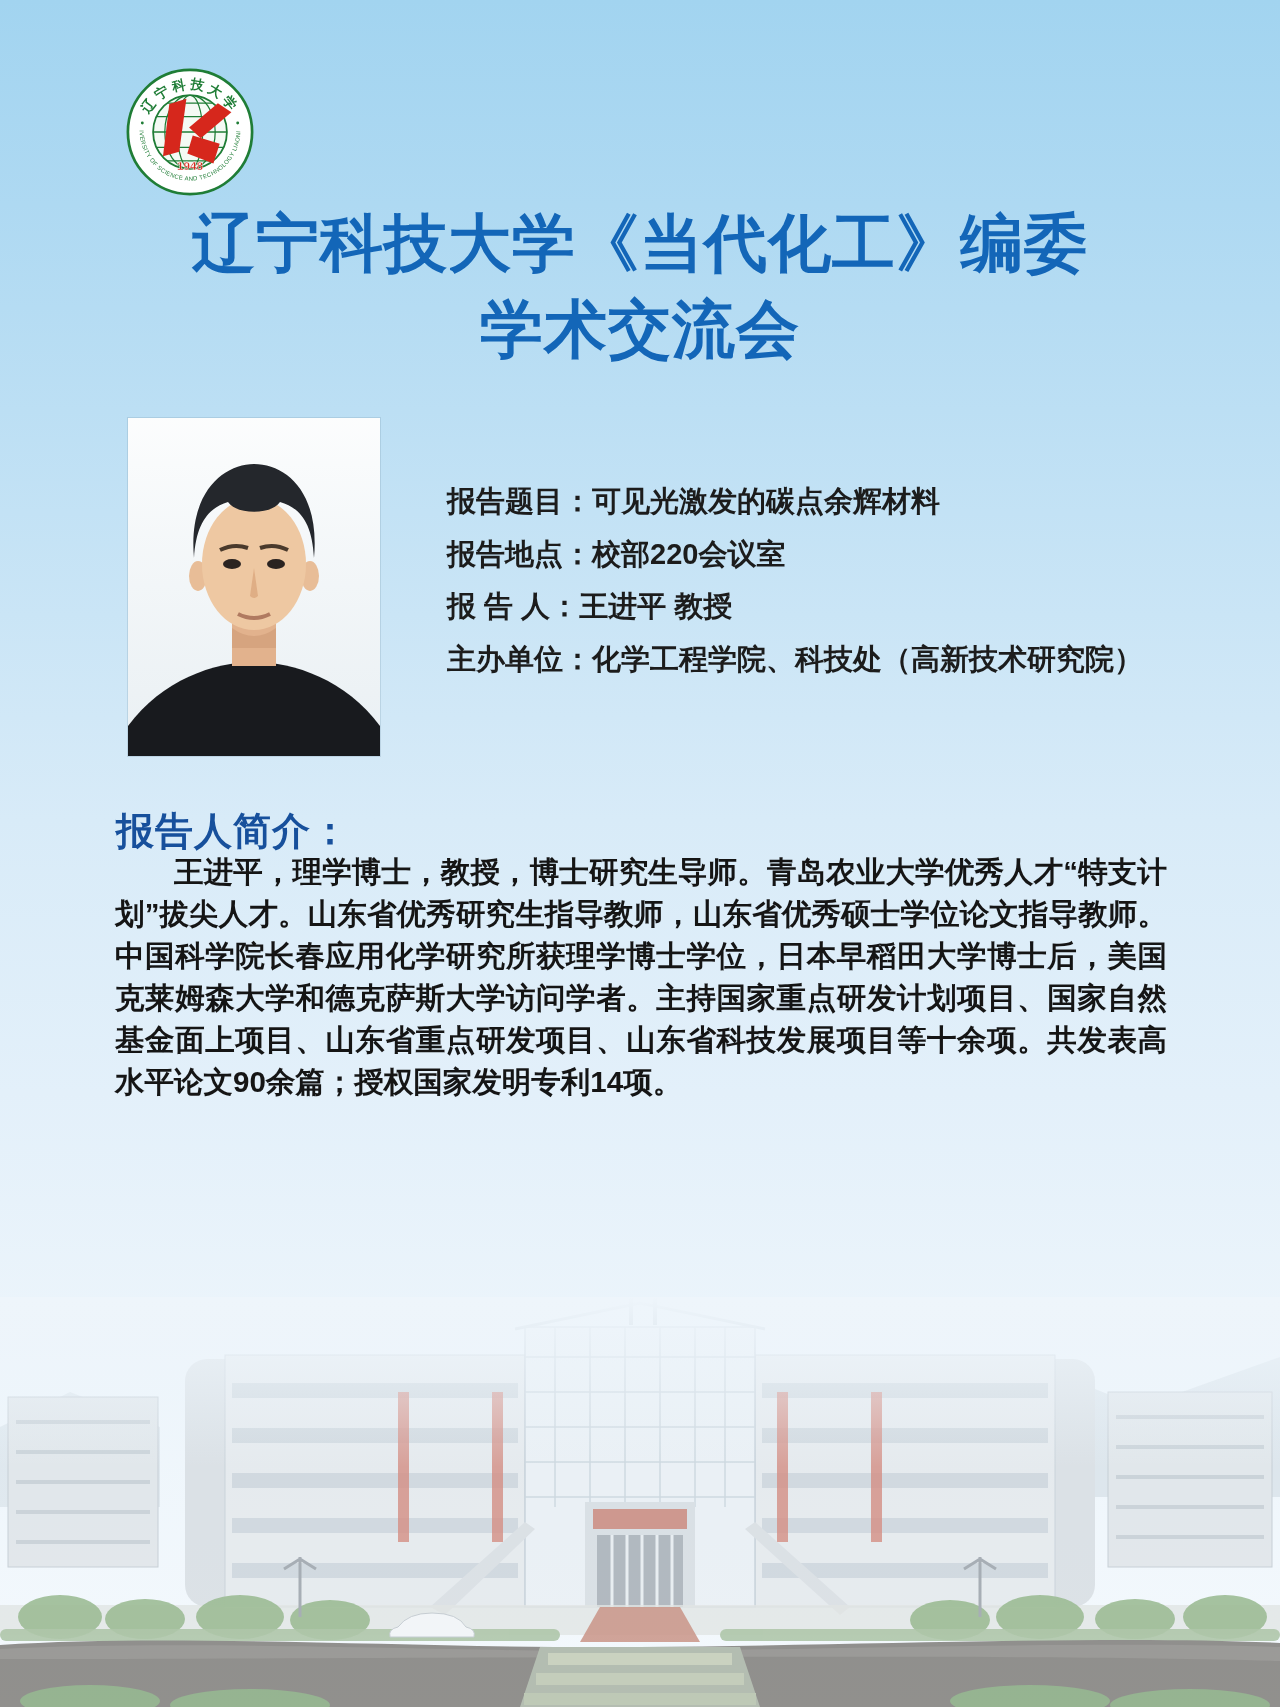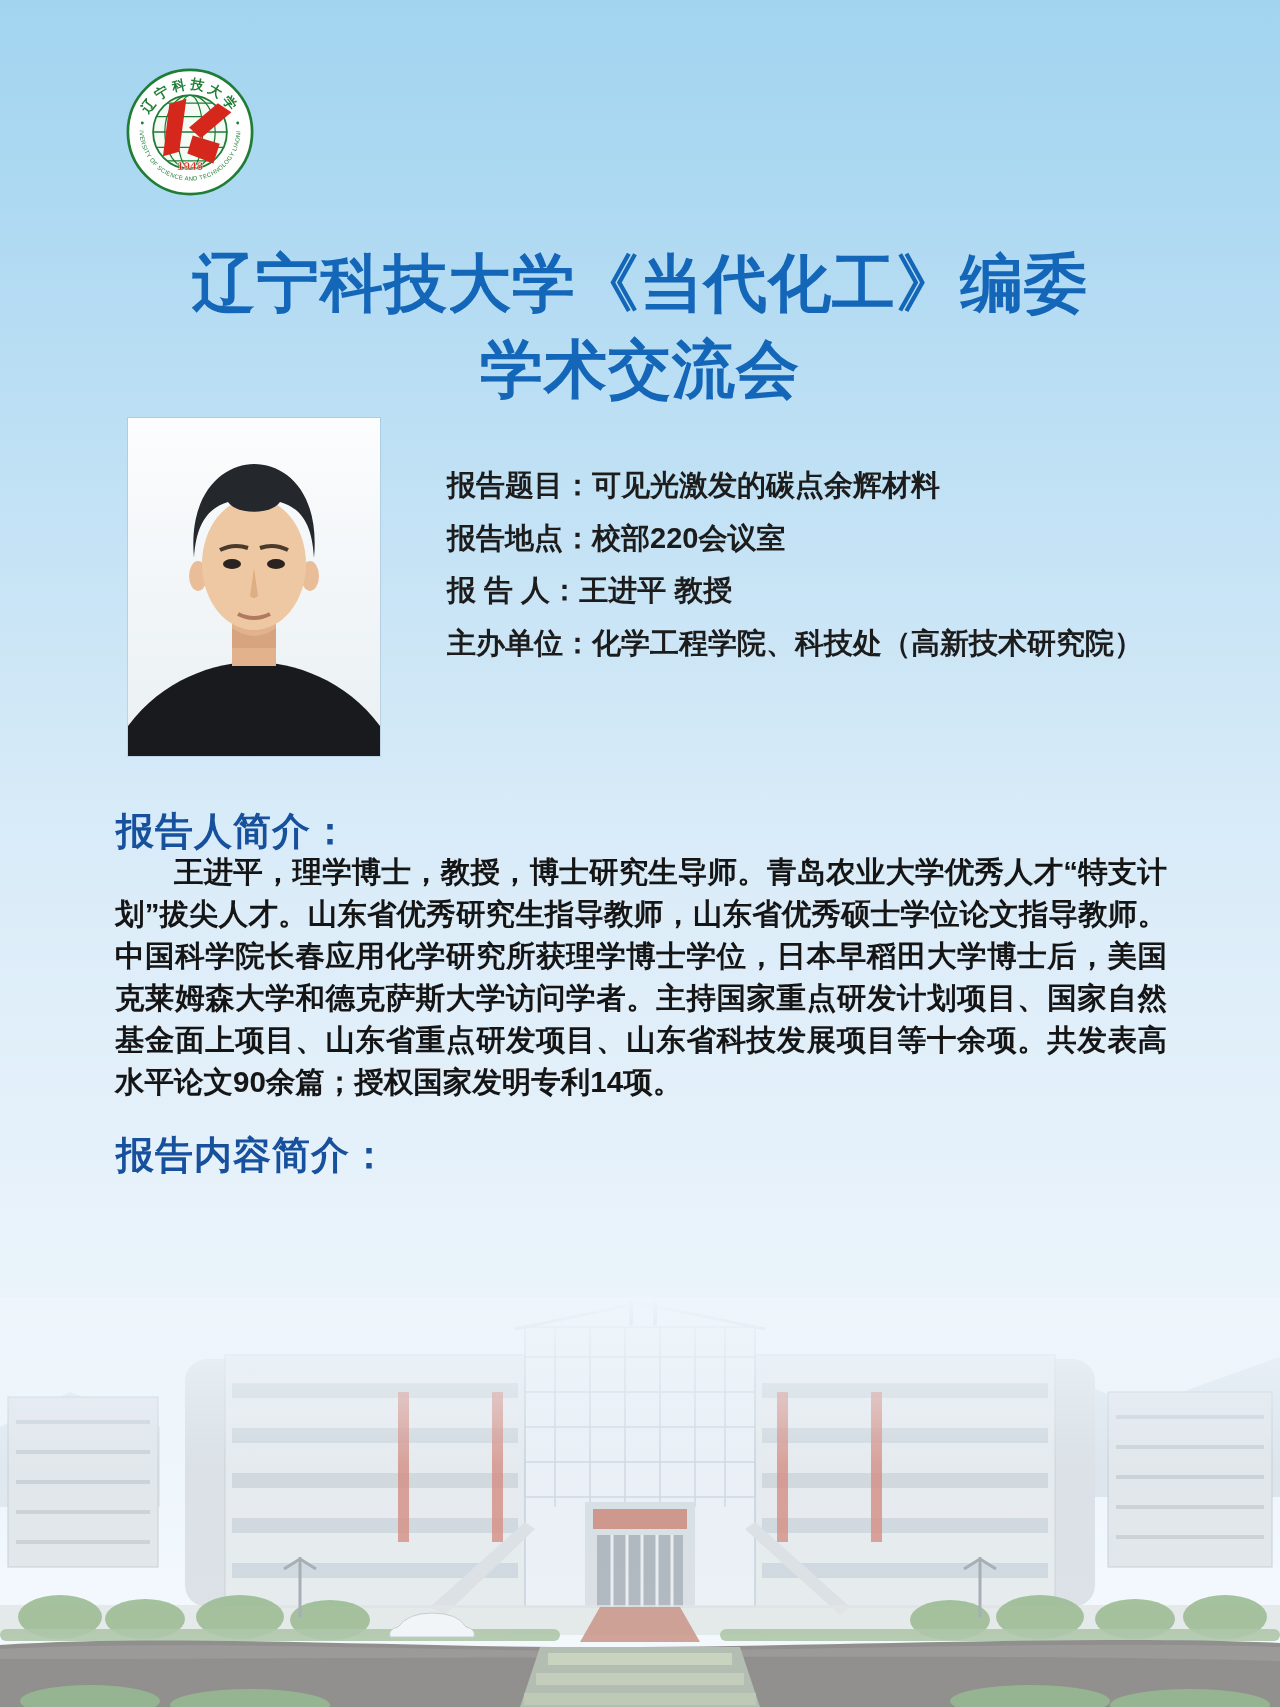--- a/index.html
+++ b/index.html
@@ -27,40 +27,39 @@
 
   
   .title-block {
     position: absolute;
     left: 0; right: 0; top: 212px;
     text-align: center;
     color: #1366b8;
     font-weight: 900;
     line-height: 1.0;
     letter-spacing: 1px;
-    margin-top: 40px;
   }
   .title-line1 { font-size: 63px; }
   .title-line2 { font-size: 63px; margin-top: 23px; }
 
   
   .photo {
     position: absolute;
     left: 128px; top: 418px;
     width: 252px; height: 338px;
     background: #f5f8fa;
     box-shadow: 0 0 0 1px rgba(120,150,170,.25);
     overflow: hidden;
   }
   .photo svg { display: block; width: 100%; height: 100%; }
 
   
   .details {
     position: absolute;
-    left: 447px; top: 460px;
+    left: 447px; top: 476px;
     width: 720px;
     display: flex;
     flex-direction: column;
   }
   .detail-row {
     height: 52.5px;
     display: flex;
     align-items: center;
     font-size: 29px;
     font-weight: 700;
@@ -213,21 +212,20 @@
     </div>
     <div class="detail-row">
       <span class="detail-label">主办单位：</span>
       <span class="detail-value">化学工程学院、科技处（高新技术研究院）</span>
     </div>
   </div>
 
   <div class="section-heading heading-bio">报告人简介：</div>
   <div class="paragraph para-bio">王进平，理学博士，教授，博士研究生导师。青岛农业大学优秀人才“特支计划”拔尖人才。山东省优秀研究生指导教师，山东省优秀硕士学位论文指导教师。中国科学院长春应用化学研究所获理学博士学位，日本早稻田大学博士后，美国克莱姆森大学和德克萨斯大学访问学者。主持国家重点研发计划项目、国家自然基金面上项目、山东省重点研发项目、山东省科技发展项目等十余项。共发表高水平论文90余篇；授权国家发明专利14项。</div>
 
-  <div class="section-heading heading-content">报告内容简介：</div>
 
   <div class="campus">
     <svg viewBox="0 0 1280 410" preserveAspectRatio="none">
 
       <path d="M930,120 L1040,70 L1140,110 L1280,60 L1280,200 L930,200 Z" fill="#b9c6cf" opacity=".55"></path>
       <path d="M0,130 L70,95 L160,130 L160,210 L0,210 Z" fill="#bcc9d2" opacity=".5"></path>
 
       <g fill="#d9dee2" stroke="#aeb8c0" stroke-width="1">
         <rect x="8" y="100" width="150" height="170"></rect>
         <rect x="1108" y="95" width="164" height="175"></rect>

